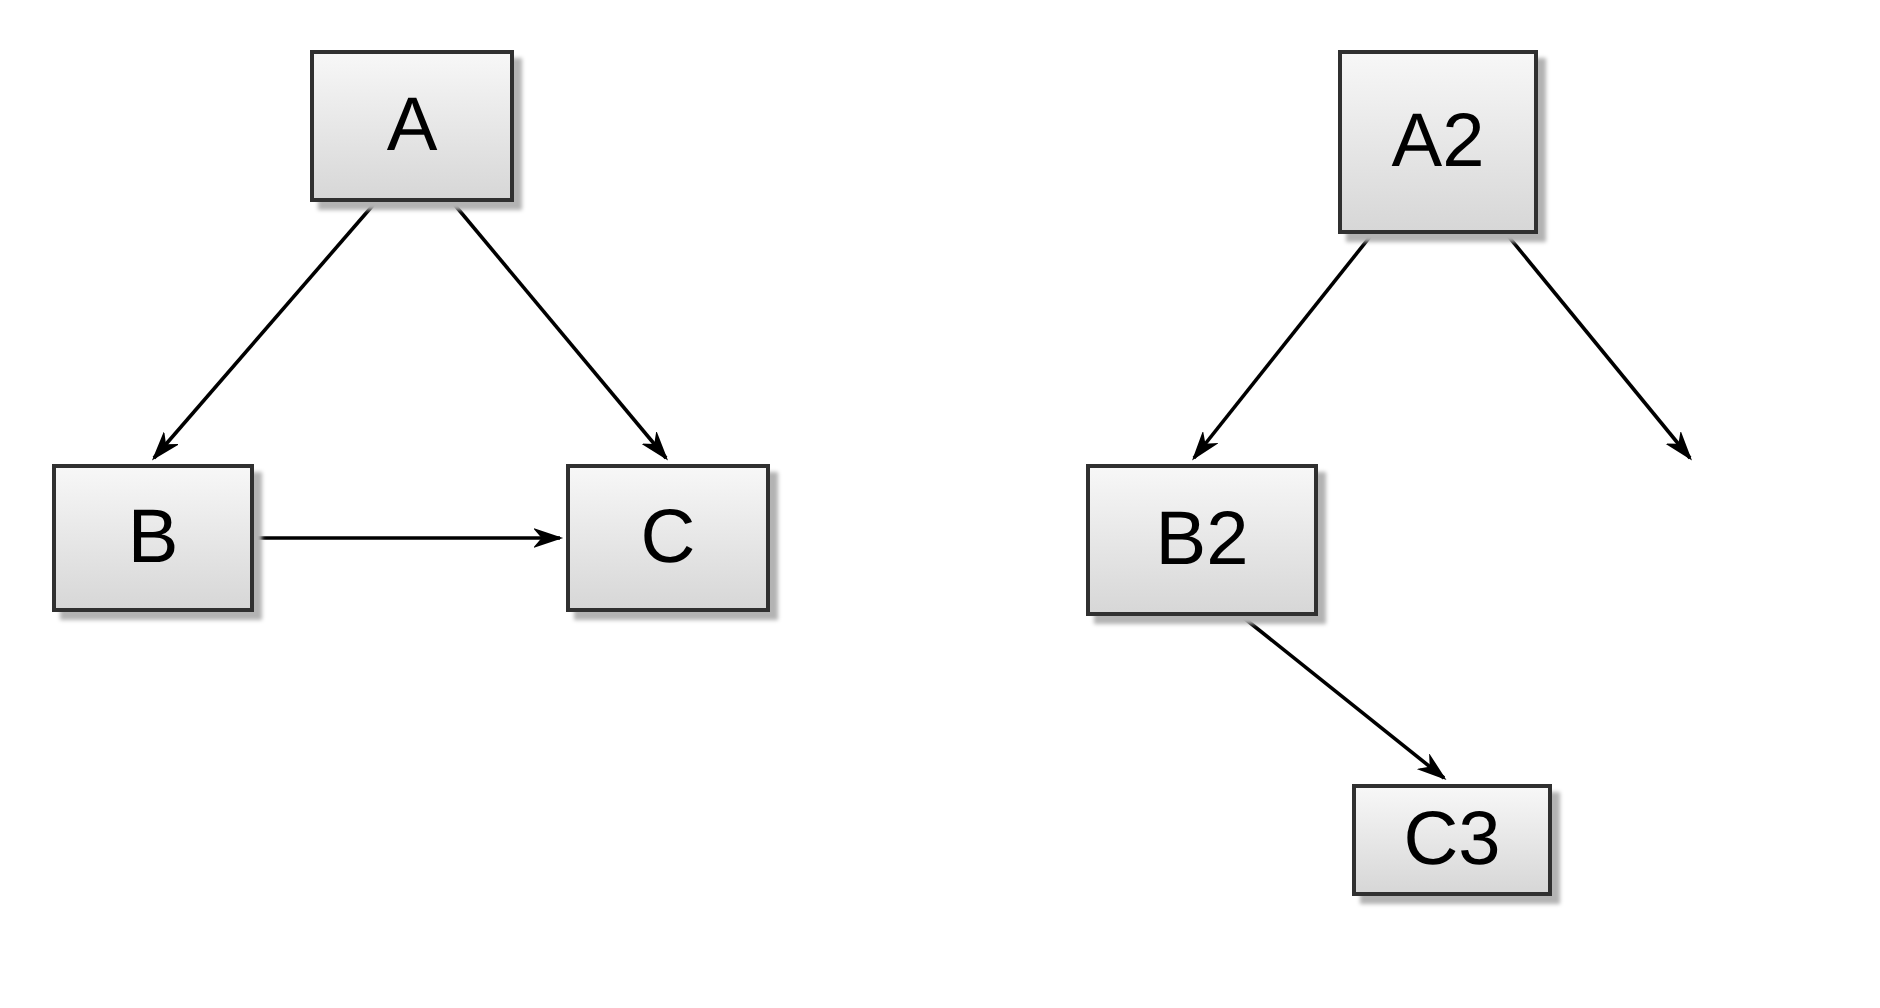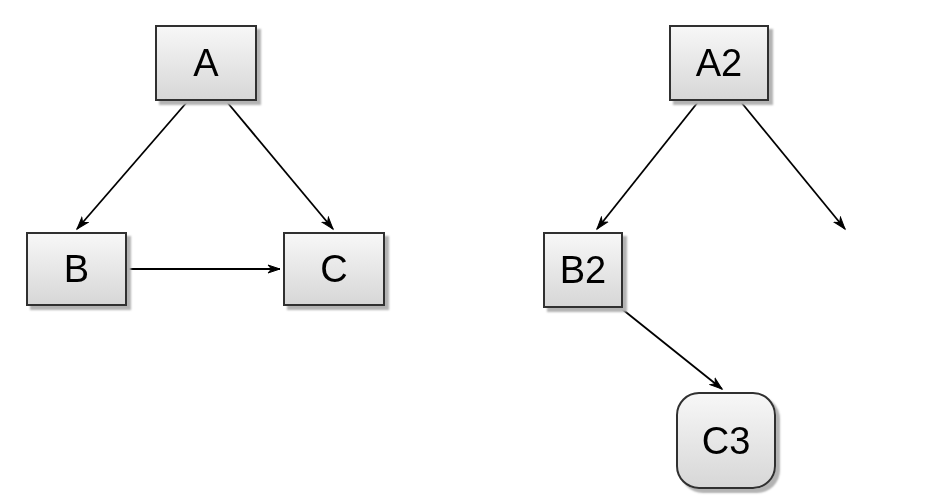--- a/index.html
+++ b/index.html
@@ -69,22 +69,22 @@
   </svg>
 <div class="node" style="left: 155px; top: 25px; width: 102px; height: 76px;">
       <span class="node-label">A</span>
     </div>
     <div class="node" style="left: 26px; top: 232px; width: 101px; height: 74px;">
       <span class="node-label">B</span>
     </div>
     <div class="node" style="left: 283px; top: 232px; width: 102px; height: 74px;">
       <span class="node-label">C</span>
     </div>
-    <div class="node" style="left: 669px; top: 25px; width: 100px; height: 76px;">
+    <div class="node" style="left: 669px; top: 25px; width: 100px; height: 92px;">
       <span class="node-label">A2</span>
     </div>
-    <div class="node" style="left: 543px; top: 232px; width: 80px; height: 76px; justify-content: center;">
+    <div class="node" style="left: 543px; top: 232px; width: 116px; height: 76px; justify-content: center;">
       <span class="node-label">B2</span>
     </div>
-    <div class="node" style="left: 676px; top: 392px; width: 100px; height: 97px; border-radius: 23px;">
+    <div class="node" style="left: 676px; top: 392px; width: 100px; height: 56px;">
       <span class="node-label">C3</span>
     </div>
   </div>
 
 </body></html>

